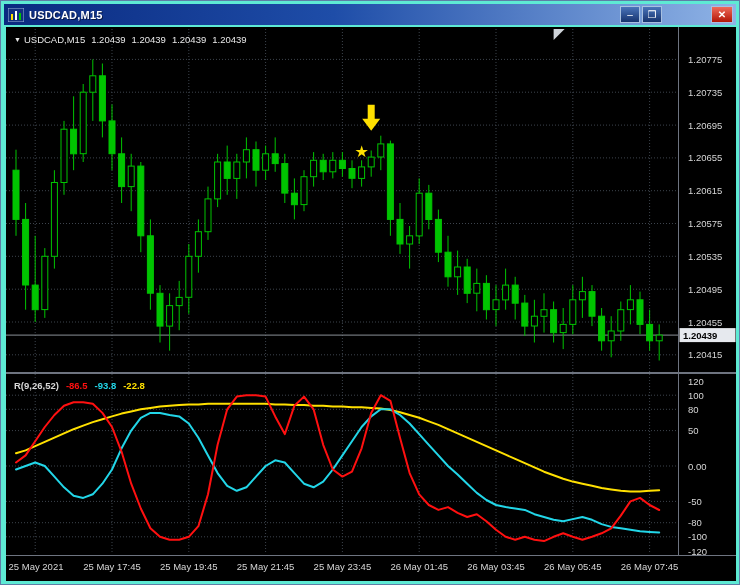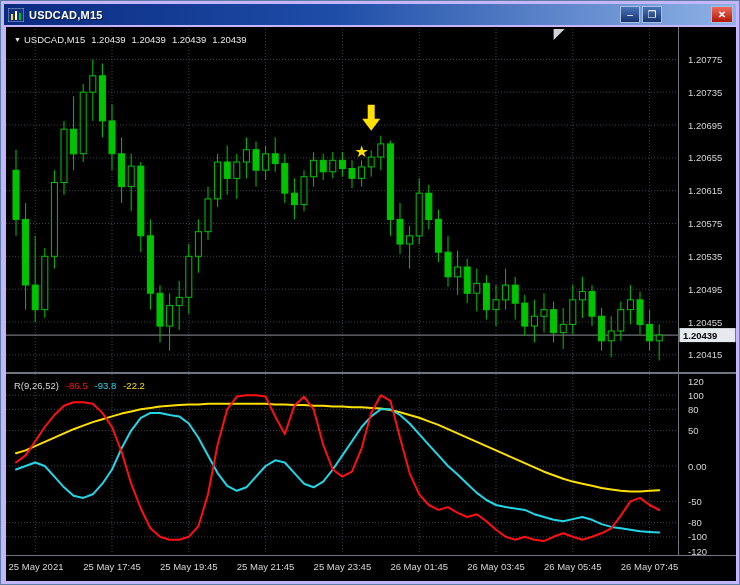--- a/index.html
+++ b/index.html
@@ -1,18 +1,18 @@
 <!DOCTYPE html>
 <html><head>
 <meta charset="utf-8">
 <style>
   html,body{margin:0;padding:0;background:#c3d6ee;}
   *{box-sizing:border-box;}
   .window{
-    position:relative;width:740px;height:585px;background:#c4b5fd;
+    position:relative;width:740px;height:585px;background:#5eead4;
     border:1px solid #5f7ea6;font-family:"Liberation Sans",sans-serif;overflow:hidden;
   }
   .titlebar{
     position:absolute;left:3px;top:3px;right:3px;height:21px;
     background:linear-gradient(90deg,#0a2a80 0%,#1e4da8 45%,#8fb3e6 100%);
     display:flex;align-items:center;padding:0 4px;
   }
   .app-icon{width:16px;height:14px;display:inline-block;}
   .title-text{color:#ffffff;font-size:11px;font-weight:bold;margin-left:5px;letter-spacing:.2px;
     text-shadow:1px 1px 0 rgba(0,0,0,.5);}
@@ -28,21 +28,21 @@
     position:absolute;left:5px;top:26px;width:730px;height:554px;background:#000;
   }
   .info-label{
     position:absolute;left:8px;top:7px;color:#e8e8e8;font-size:9.5px;white-space:nowrap;z-index:3;
   }
   .info-label .mk{font-size:7px;vertical-align:1px;margin-right:3px;}
   .info-label .val{margin-left:6px;}
   .ind-label{
     position:absolute;left:8px;top:353px;font-size:9.5px;color:#d8d8d8;white-space:nowrap;z-index:3;
   }
-  .ind-label span{margin-right:7px;}
+  .ind-label span{margin-right:7px;font-weight:bold;}
   #chart-host{position:absolute;left:0;top:0;width:730px;height:554px;z-index:1;}
   .price-scale-overlay{position:absolute;right:0;top:0;width:57px;height:529px;z-index:2;}
   .time-scale-overlay{position:absolute;left:0;bottom:0;right:0;height:25px;z-index:2;}
 </style>
 </head>
 <body>
 
 <div class="window">
 
   <div class="titlebar">
@@ -264,19 +264,19 @@
           <text x="490.0" y="543" font-size="9.5" fill="#d6d6d6" text-anchor="middle">26 May 03:45</text>
           <text x="566.8" y="543" font-size="9.5" fill="#d6d6d6" text-anchor="middle">26 May 05:45</text>
           <text x="643.6" y="543" font-size="9.5" fill="#d6d6d6" text-anchor="middle">26 May 07:45</text>
         </svg></div>
 
     <div class="info-label">
       <span class="mk">▼</span><span>USDCAD,M15</span><span class="val">1.20439</span><span class="val">1.20439</span><span class="val">1.20439</span><span class="val">1.20439</span>
     </div>
 
     <div class="ind-label">
-      <span>R(9,26,52)</span><span style="color: rgb(255, 16, 16);">-86.5</span><span style="color: rgb(34, 214, 232); margin-top: 36px;">-93.8</span><span style="color: rgb(255, 224, 0);">-22.2</span>
+      <span>R(9,26,52)</span><span style="color: rgb(255, 16, 16);">-86.5</span><span style="color: rgb(34, 214, 232); margin-top: 36px;">-93.8</span><span style="color: rgb(255, 224, 0);">-22.8</span>
     </div>
 
     <div class="price-scale-overlay"></div>
     <div class="time-scale-overlay"></div>
   </div>
 </div>
 
 </body></html>

